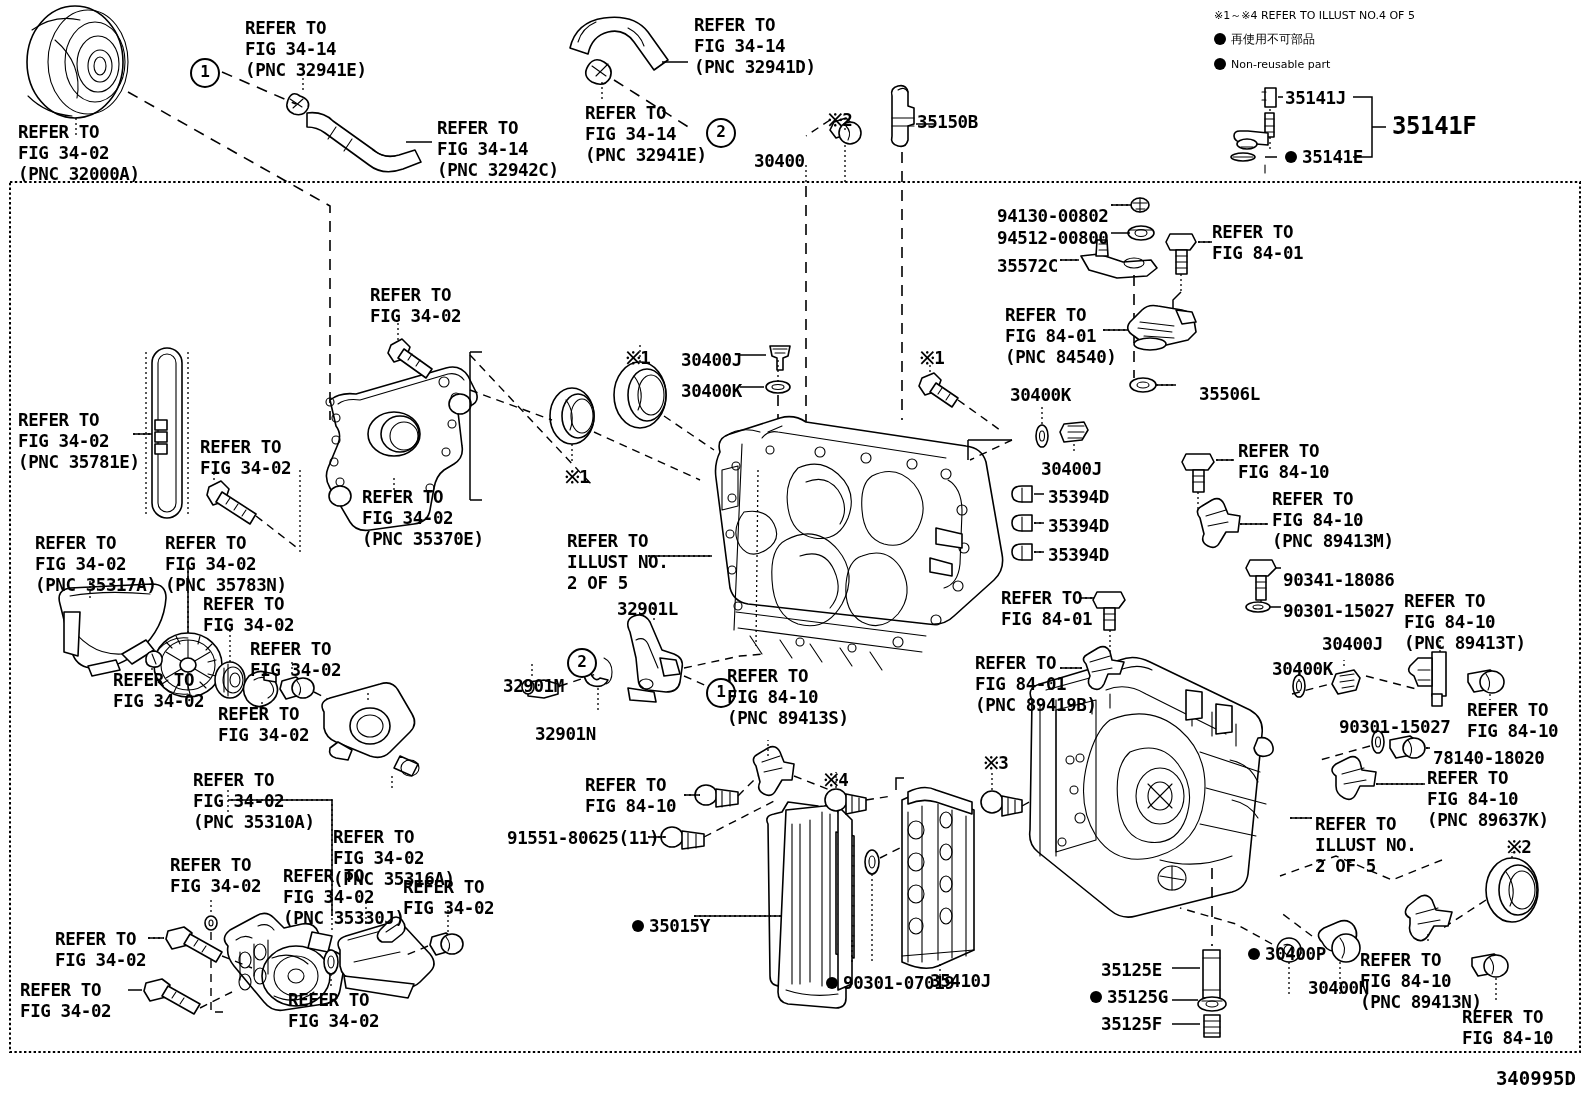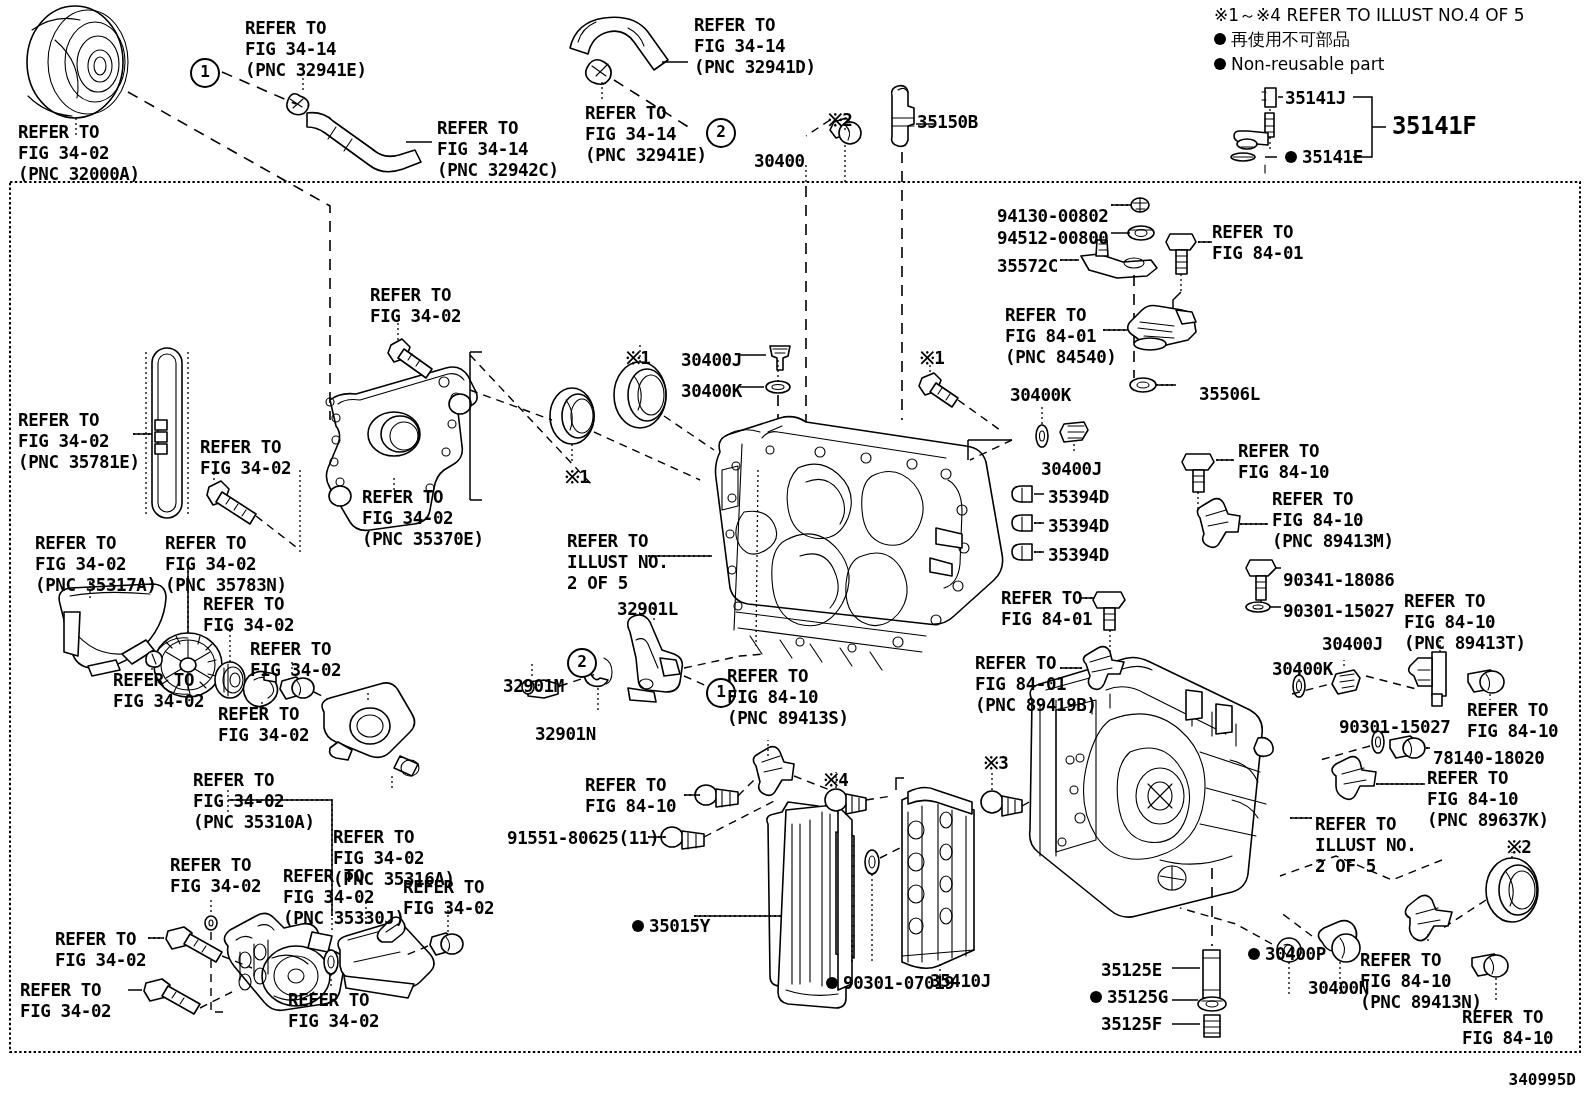--- a/index.html
+++ b/index.html
@@ -18,37 +18,37 @@
     font-size:17.5px;
     line-height:21px;
     letter-spacing:-0.4px;
     white-space:pre;
     color:#000;
   }
   .lbl.big{font-size:24px;line-height:22px;}
   .legend{
     position:absolute;
     font-family:"DejaVu Sans","Liberation Sans",sans-serif;
-    font-size:17px;line-height:23px;white-space:pre;font-weight:normal;
+    font-size:11px;line-height:23px;white-space:pre;font-weight:normal;
   }
-  .legend.jp{font-size:17px;text-align:center;}
+  .legend.jp{font-size:12px;text-align:center;}
   .dot{
     display:inline-block;width:12px;height:12px;border-radius:50%;
     background:#000;vertical-align:middle;margin-right:5px;position:relative;top:-1px;
   }
   .callout{
     position:absolute;width:26px;height:26px;border:2px solid #000;border-radius:50%;
     font-family:"DejaVu Sans Mono","Liberation Mono",monospace;
     font-size:16px;font-weight:bold;text-align:center;line-height:24px;
     background:#fff;
   }
   .code{
     position:absolute;right:16px;bottom:10px;
     font-family:"DejaVu Sans Mono","Liberation Mono",monospace;
-    font-size:16px;font-weight:bold;letter-spacing:0px;
+    font-size:19px;font-weight:bold;letter-spacing:0px;
   }
 </style>
 </head>
 <body>
 
 <div id="sheet">
 
   <svg class="art" viewBox="0 0 1592 1099">
     <defs>
       <style>

